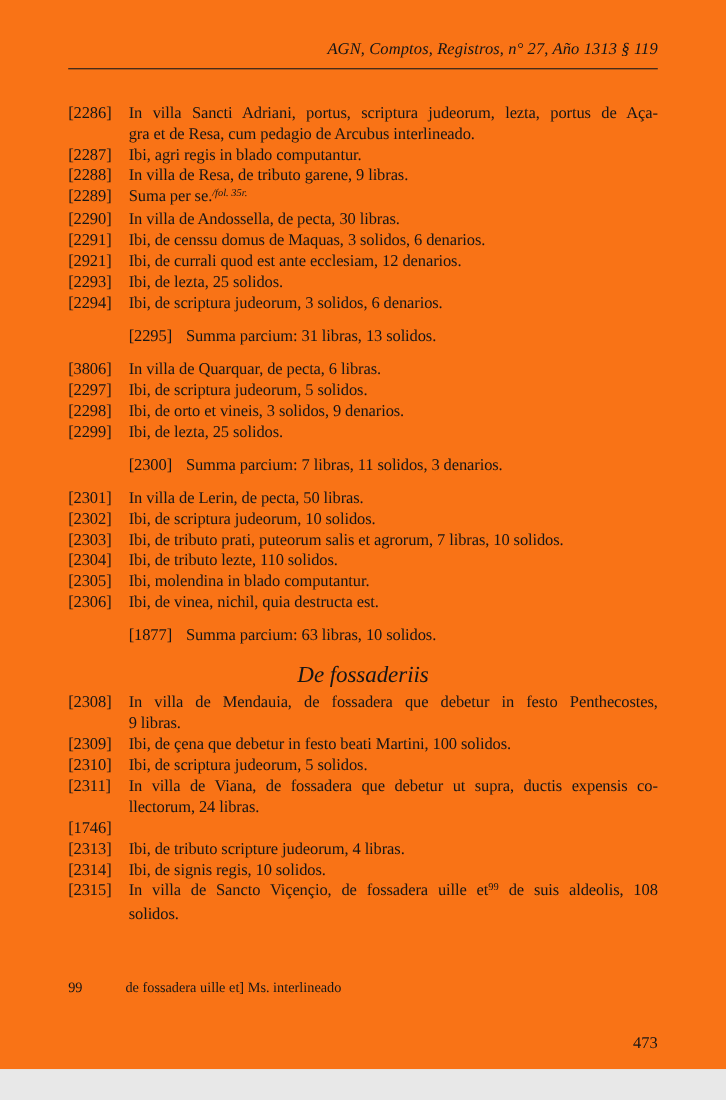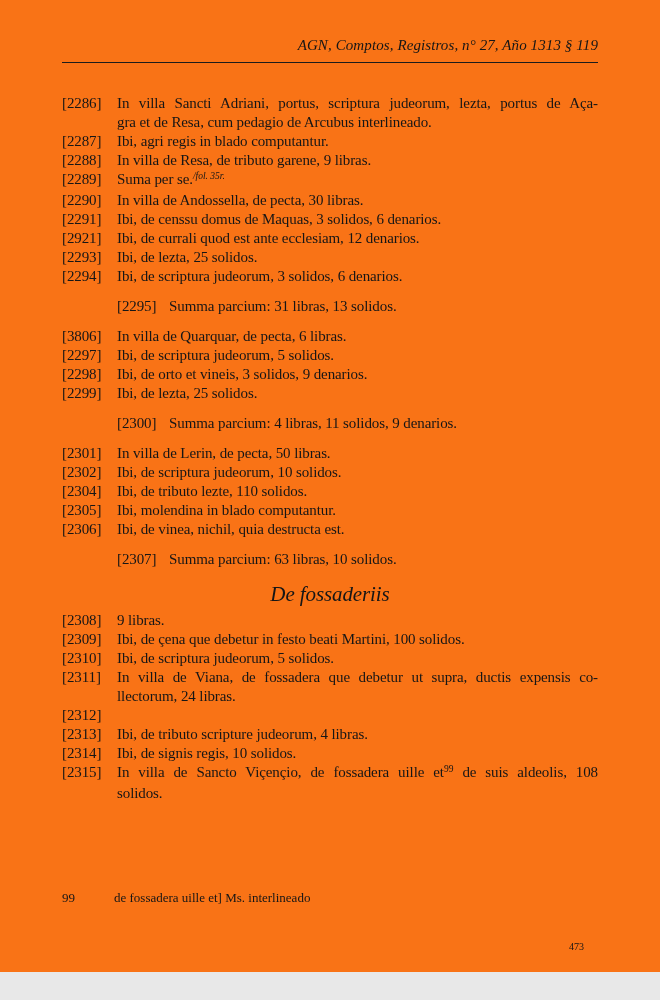--- a/index.html
+++ b/index.html
@@ -58,22 +58,22 @@
     left: 62px;
     right: 62px;
     display: flex;
     font-size: 13px;
     line-height: 16px;
   }
   .footnote .fn-num { flex: 0 0 52px; width: 52px; }
   .page-number {
     position: absolute;
     top: 941px;
-    right: 76px;
-    font-size: 10px;
+    right: 62px;
+    font-size: 15px;
   }
 </style>
 </head>
 <body>
 
 <div class="page">
 
   <div class="running-header">AGN, Comptos, Registros, n° 27, Año 1313 § 119</div>
   <div class="header-rule"></div>
 
@@ -147,59 +147,64 @@
       <span class="txt">Ibi, de orto et vineis, 3 solidos, 9 denarios.</span>
     </div>
 
     <div class="entry">
       <span class="num">[2299]</span>
       <span class="txt">Ibi, de lezta, 25 solidos.</span>
     </div>
 
     <div class="entry summa">
       <span class="num">[2300]</span>
-      <span class="txt">Summa parcium: 4 libras, 11 solidos, 9 denarios.</span>
+      <span class="txt">Summa parcium: 7 libras, 11 solidos, 3 denarios.</span>
     </div>
 
     <div class="entry">
       <span class="num">[2301]</span>
       <span class="txt">In villa de Lerin, de pecta, 50 libras.</span>
     </div>
 
     <div class="entry">
       <span class="num">[2302]</span>
       <span class="txt">Ibi, de scriptura judeorum, 10 solidos.</span>
     </div>
 
+    <div class="entry">
+      <span class="num">[2303]</span>
+      <span class="txt">Ibi, de tributo prati, puteorum salis et agrorum, 7 libras, 10 solidos.</span>
+    </div>
 
     <div class="entry">
       <span class="num">[2304]</span>
       <span class="txt">Ibi, de tributo lezte, 110 solidos.</span>
     </div>
 
     <div class="entry">
       <span class="num">[2305]</span>
       <span class="txt">Ibi, molendina in blado computantur.</span>
     </div>
 
     <div class="entry">
       <span class="num">[2306]</span>
       <span class="txt">Ibi, de vinea, nichil, quia destructa est.</span>
     </div>
 
     <div class="entry summa">
-      <span class="num">[2307]</span>
+      <span class="num">[1877]</span>
       <span class="txt">Summa parcium: 63 libras, 10 solidos.</span>
     </div>
 
     <div class="section-heading">De fossaderiis</div>
 
     <div class="entry">
       <span class="num">[2308]</span>
       <span class="txt">
+          <span class="l1">In villa de Mendauia, de fossadera que debetur in festo Penthecostes,</span>
           <span class="l2">9 libras.</span>
         </span>
     </div>
 
     <div class="entry">
       <span class="num">[2309]</span>
       <span class="txt">Ibi, de çena que debetur in festo beati Martini, 100 solidos.</span>
     </div>
 
     <div class="entry">
@@ -209,21 +214,21 @@
 
     <div class="entry">
       <span class="num">[2311]</span>
       <span class="txt">
           <span class="l1">In villa de Viana, de fossadera que debetur ut supra, ductis expensis co-</span>
           <span class="l2">llectorum, 24 libras.</span>
         </span>
     </div>
 
     <div class="entry">
-      <span class="num">[2312]</span>
+      <span class="num">[1746]</span>
     </div>
 
     <div class="entry">
       <span class="num">[2313]</span>
       <span class="txt">Ibi, de tributo scripture judeorum, 4 libras.</span>
     </div>
 
     <div class="entry">
       <span class="num">[2314]</span>
       <span class="txt">Ibi, de signis regis, 10 solidos.</span>

